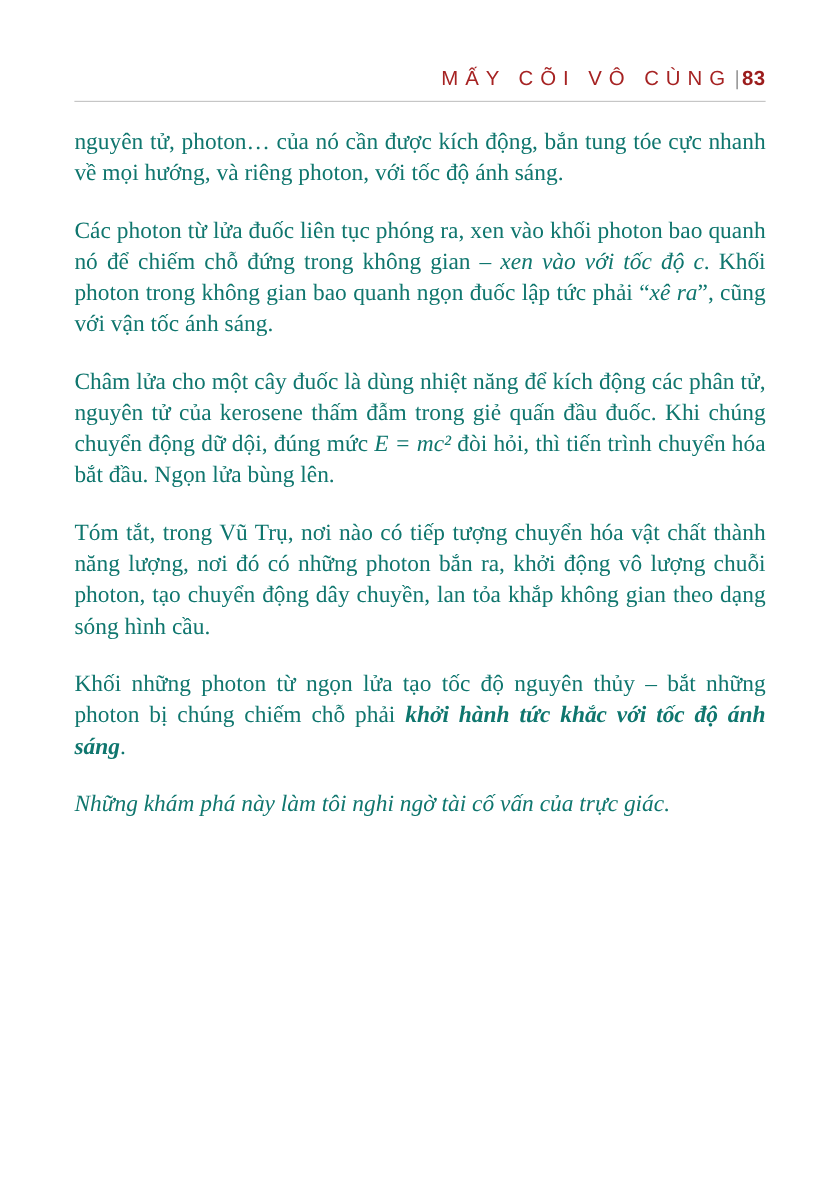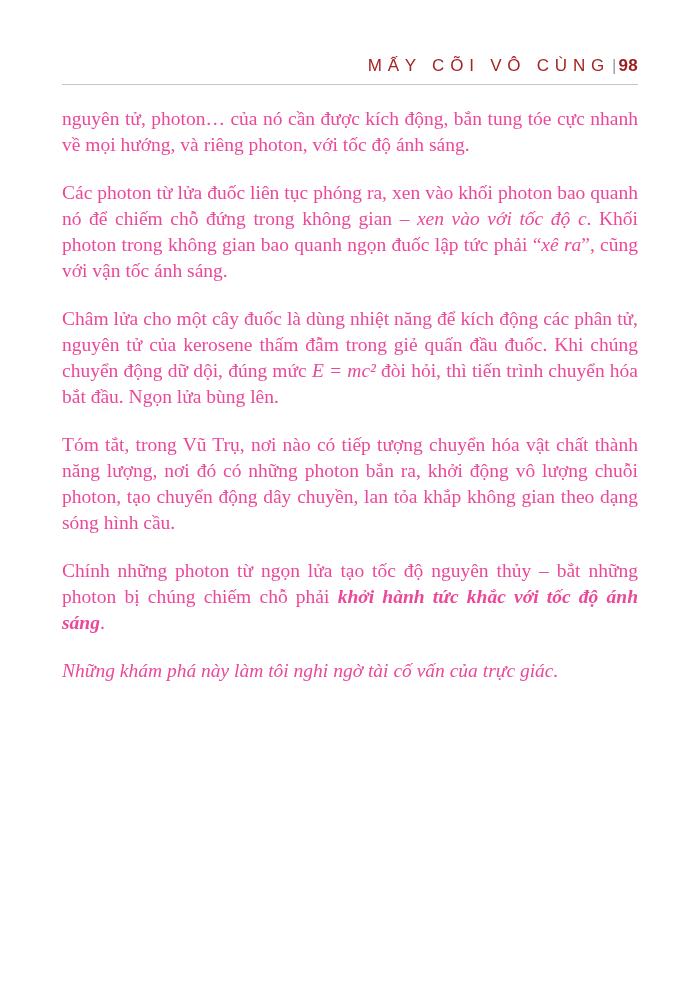--- a/index.html
+++ b/index.html
@@ -70,30 +70,30 @@
 </head>
 <body>
 
 <div class="page">
   <div class="content">
 
     <header>
       <div class="header-line">
         <span class="running-title" style="color: rgb(166, 35, 35);">MẤY CÕI VÔ CÙNG</span>
         <span class="header-sep" style="color: rgb(154, 154, 154);">|</span>
-        <span class="page-number" style="color: rgb(155, 28, 28);">98</span>
+        <span class="page-number" style="color: rgb(155, 28, 28);">83</span>
       </div>
       <hr class="header-rule" style="border-top-color: rgb(198, 198, 198);">
     </header>
 
-    <main class="body-text" style="color: #ec4899;">
+    <main class="body-text" style="color: #0f766e;">
       <div>
           <p class="para"><span class="seg-n">nguyên tử, photon… của nó cần được kích động, bắn tung tóe cực nhanh về mọi hướng, và riêng photon, với tốc độ ánh sáng.</span></p>
           <p class="para"><span class="seg-n">Các photon từ lửa đuốc liên tục phóng ra, xen vào khối photon bao quanh nó để chiếm chỗ đứng trong không gian – </span><span class="seg-i">xen vào với tốc độ c</span><span class="seg-n">. Khối photon trong không gian bao quanh ngọn đuốc lập tức phải “</span><span class="seg-i">xê ra</span><span class="seg-n">”, cũng với vận tốc ánh sáng.</span></p>
           <p class="para"><span class="seg-n">Châm lửa cho một cây đuốc là dùng nhiệt năng để kích động các phân tử, nguyên tử của kerosene thấm đẫm trong giẻ quấn đầu đuốc. Khi chúng chuyển động dữ dội, đúng mức </span><span class="seg-i">E = mc²</span><span class="seg-n"> đòi hỏi, thì tiến trình chuyển hóa bắt đầu. Ngọn lửa bùng lên.</span></p>
           <p class="para"><span class="seg-n">Tóm tắt, trong Vũ Trụ, nơi nào có tiếp tượng chuyển hóa vật chất thành năng lượng, nơi đó có những photon bắn ra, khởi động vô lượng chuỗi photon, tạo chuyển động dây chuyền, lan tỏa khắp không gian theo dạng sóng hình cầu.</span></p>
-          <p class="para"><span class="seg-n">Chính những photon từ ngọn lửa tạo tốc độ nguyên thủy – bắt những photon bị chúng chiếm chỗ phải </span><span class="seg-bi">khởi hành tức khắc với tốc độ ánh sáng</span><span class="seg-n">.</span></p>
+          <p class="para"><span class="seg-n">Khối những photon từ ngọn lửa tạo tốc độ nguyên thủy – bắt những photon bị chúng chiếm chỗ phải </span><span class="seg-bi">khởi hành tức khắc với tốc độ ánh sáng</span><span class="seg-n">.</span></p>
           <p class="para"><span class="seg-i">Những khám phá này làm tôi nghi ngờ tài cố vấn của trực giác.</span></p>
         </div>
     </main>
 
   </div>
 </div>
 
 </body></html>

